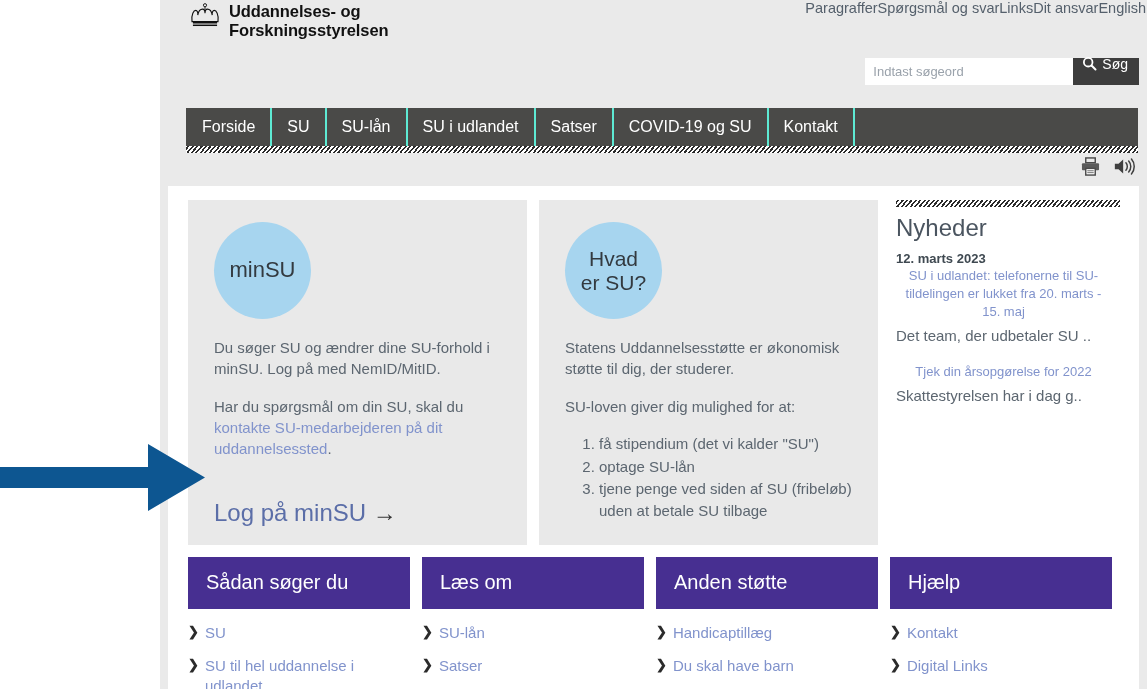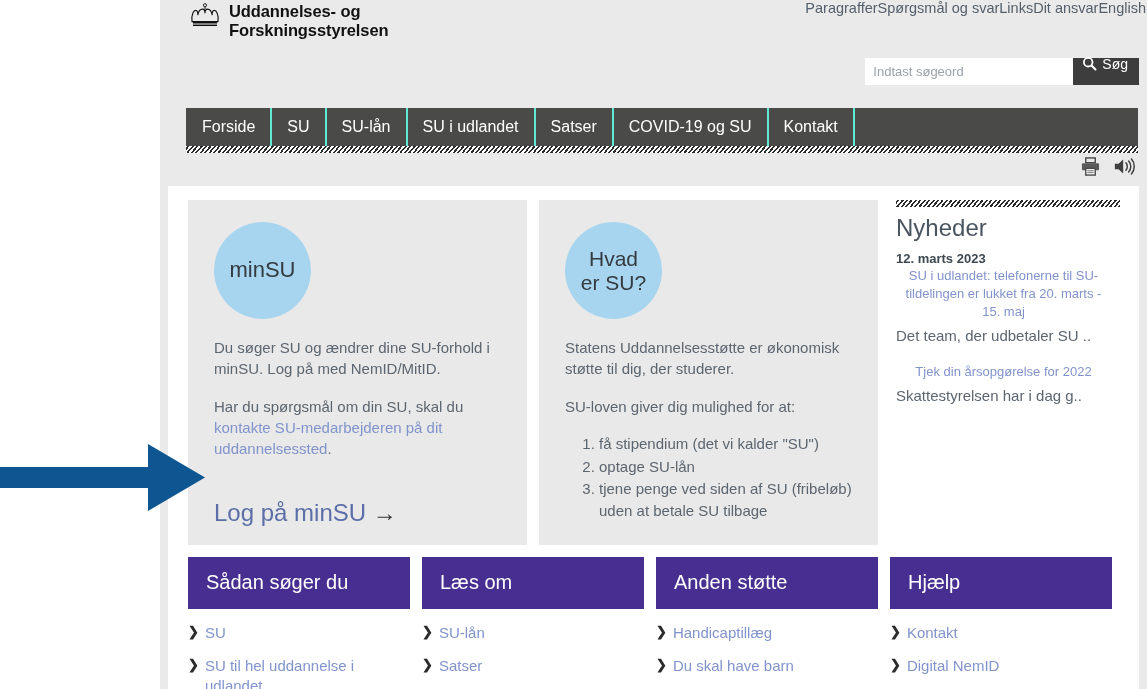--- a/index.html
+++ b/index.html
@@ -504,21 +504,21 @@
 
       <div class="link-col">
         <div class="link-col-head">Hjælp</div>
         <ul>
           <li>
               <span class="chev">❯</span>
               <a href="#">Kontakt</a>
             </li>
           <li>
               <span class="chev">❯</span>
-              <a href="#">Digital NemID</a>
+              <a href="#">Digital Links</a>
             </li>
 
         </ul>
       </div>
 
     </div>
   </div>
 </div>
 
 <svg class="annot-arrow" viewBox="0 0 206 75">

